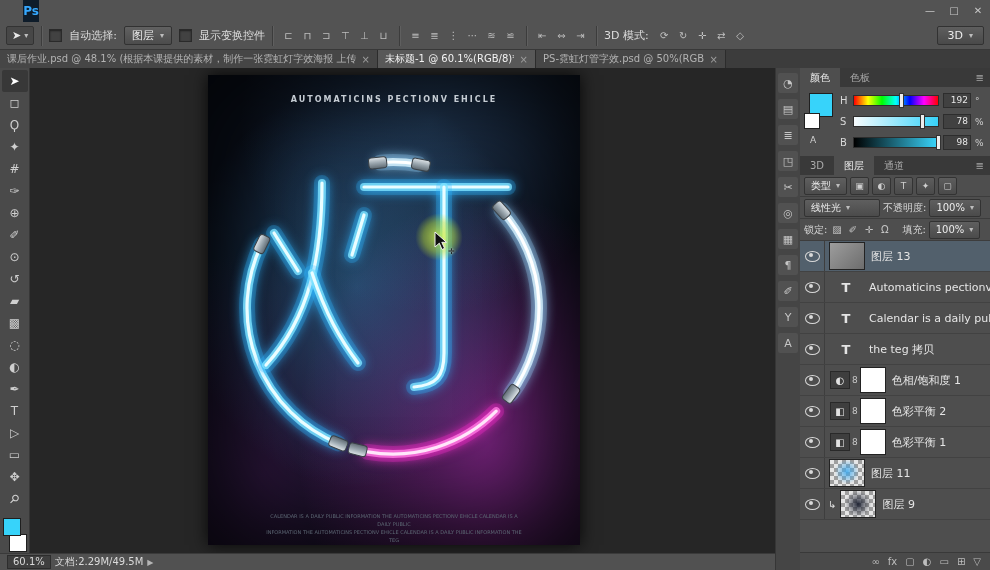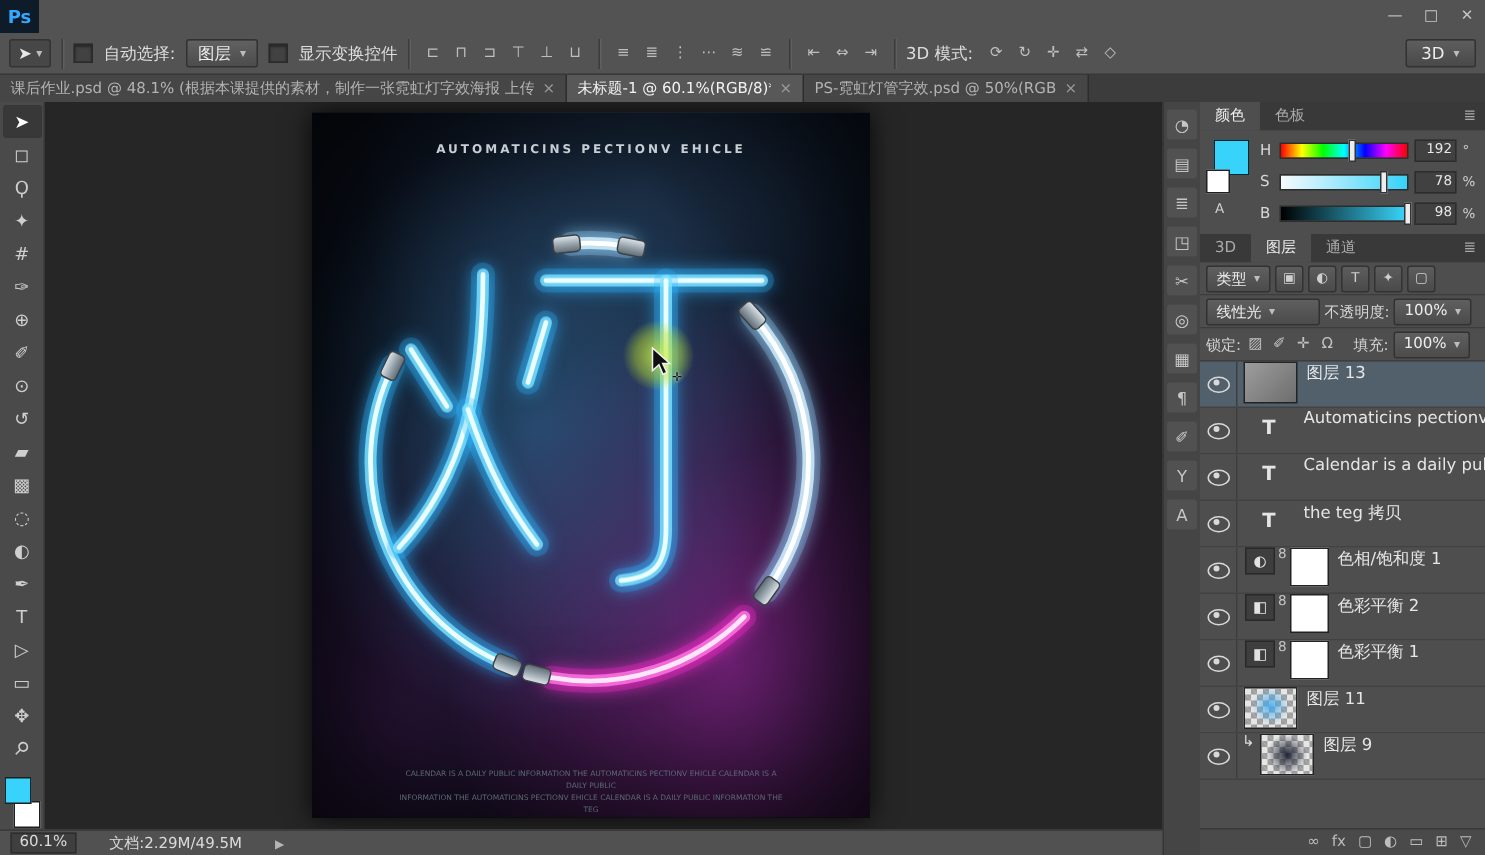--- a/index.html
+++ b/index.html
@@ -3,22 +3,22 @@
 <meta charset="utf-8">
 <style>
   html,body{margin:0;padding:0;background:#2b2b2b;}
   body{width:990px;height:570px;position:relative;overflow:hidden;
        font-family:"DejaVu Sans","Liberation Sans",sans-serif;color:#dcdcdc;
        -webkit-font-smoothing:antialiased;}
 
   
   .menubar{position:absolute;left:0;top:0;width:990px;height:22px;background:#535353;
            border-bottom:1px solid #414141;display:flex;align-items:center;}
-  .ps-logo{width:26px;height:22px;background:#0e1c2a;color:#35a8ff;font-weight:bold;
-           font-size:12px;display:flex;align-items:center;justify-content:center;}
+  .ps-logo{width:16px;height:22px;background:#0e1c2a;color:#35a8ff;font-weight:bold;
+           font-size:12px;display:flex;align-items:center;justify-content:center;margin-left:23px;}
   .menu-item{padding:0 8px;font-size:12px;color:#e3e3e3;line-height:22px;white-space:nowrap;}
   .win-controls{margin-left:auto;display:flex;}
   .win-btn{width:24px;text-align:center;color:#c7c7c7;font-size:10px;line-height:22px;}
 
   
   .optionsbar{position:absolute;left:0;top:22px;width:990px;height:28px;background:#535353;
               border-bottom:1px solid #383838;display:flex;align-items:center;padding:0 6px;gap:7px;box-sizing:border-box;}
   .tool-badge{display:flex;align-items:center;gap:3px;padding:2px 5px;background:#474747;
               border:1px solid #333;border-radius:2px;color:#e8e8e8;font-size:11px;}
   .opt-sep{width:1px;height:20px;background:#3c3c3c;box-shadow:1px 0 0 #5f5f5f;}
@@ -119,21 +119,21 @@
   .layers-panel{position:absolute;left:0;top:88px;width:190px;height:414px;background:#4e4e4e;}
   .lp-row{height:22px;display:flex;align-items:center;gap:3px;padding:0 4px;background:#4e4e4e;
           border-bottom:1px solid #3d3d3d;box-sizing:border-box;}
   .dd-sm{display:flex;align-items:center;gap:5px;background:linear-gradient(#5f5f5f,#4b4b4b);
          border:1px solid #323232;border-radius:2px;padding:0 6px;height:16px;font-size:10px;color:#ececec;white-space:nowrap;}
   .icon-mini{width:17px;height:16px;background:linear-gradient(#5d5d5d,#4a4a4a);border:1px solid #333;
              border-radius:2px;color:#cfcfcf;font-size:9px;display:flex;align-items:center;justify-content:center;flex:none;}
   .lp-label{font-size:10px;color:#d6d6d6;white-space:nowrap;}
   .lock-ico{color:#c3c3c3;font-size:10px;width:13px;text-align:center;}
   .lp-list{position:absolute;top:85px;left:0;width:190px;height:311px;overflow:hidden;}
-  .layer-row{height:31px;border-bottom:1px solid #424242;display:flex;align-items:flex-start;background:#4e4e4e;box-sizing:border-box;}
+  .layer-row{height:31px;border-bottom:1px solid #424242;display:flex;align-items:center;background:#4e4e4e;box-sizing:border-box;}
   .layer-row.sel{background:#52606c;}
   .eye-cell{width:24px;align-self:stretch;border-right:1px solid #3e3e3e;display:flex;align-items:center;justify-content:center;flex:none;}
   .eye{width:13px;height:9px;border:1px solid #d9d9d9;border-radius:50%;position:relative;}
   .eye::after{content:"";position:absolute;left:3.5px;top:1.5px;width:4px;height:4px;background:#d9d9d9;border-radius:50%;}
   .thumb{width:34px;height:26px;margin-left:4px;border:1px solid #232323;flex:none;}
   .t13{background:linear-gradient(135deg,#9d9d9d,#6d6d6d);}
   .t12{background:radial-gradient(circle at 72% 75%, rgba(236,70,216,.95), transparent 55%),
                   radial-gradient(circle at 38% 38%, #4fd4f8, #0d2c55 75%);}
   .t11{background-image:
       radial-gradient(circle at 50% 45%, rgba(60,170,240,.85), transparent 55%),
@@ -153,21 +153,21 @@
   .mask{width:24px;height:24px;background:#fff;border:1px solid #222;flex:none;}
   .clip{color:#dedede;font-size:10px;margin-left:3px;}
   .lname{margin-left:6px;font-size:11px;color:#e6e6e6;white-space:nowrap;overflow:hidden;}
   .lp-footer{position:absolute;bottom:0;left:0;width:190px;height:18px;background:#4a4a4a;
              border-top:1px solid #393939;display:flex;align-items:center;justify-content:flex-end;
              gap:8px;padding:0 9px;box-sizing:border-box;}
   .fico{color:#bdbdbd;font-size:10px;}
 
   
   .statusbar{position:absolute;left:0;top:553px;width:775px;height:17px;background:#515151;
-             border-top:1px solid #3a3a3a;display:flex;align-items:center;gap:22px;padding:0 7px;
+             border-top:1px solid #3a3a3a;display:flex;align-items:center;gap:4px;padding:0 7px;
              font-size:10px;color:#dadada;box-sizing:border-box;}
   .zoom-box{background:#3f3f3f;border:1px solid #2d2d2d;padding:0 5px;height:12px;line-height:12px;}
   .sb-arrow{color:#b5b5b5;font-size:8px;}
 </style>
 </head>
 <body>
 
 <div class="menubar">
   <div class="ps-logo">Ps</div>
   <div class="win-controls">

